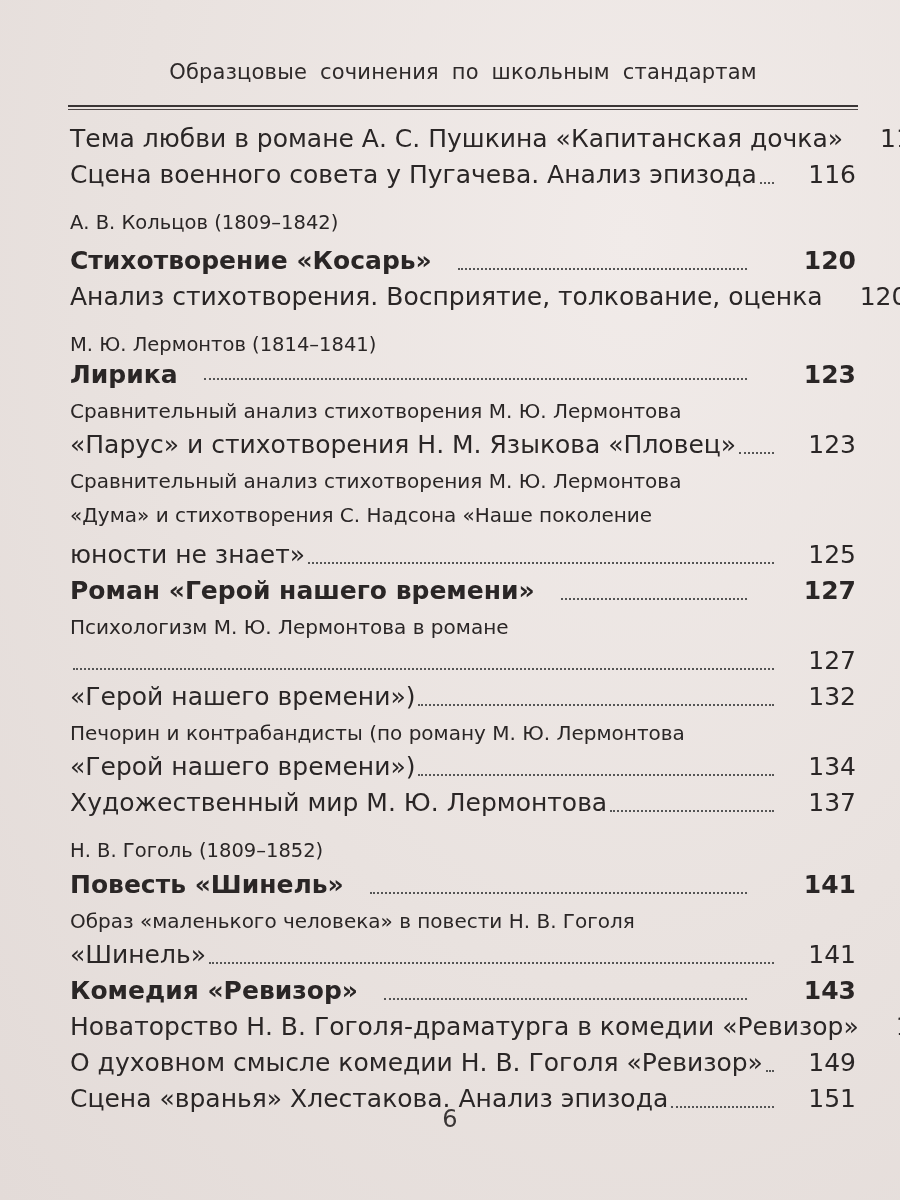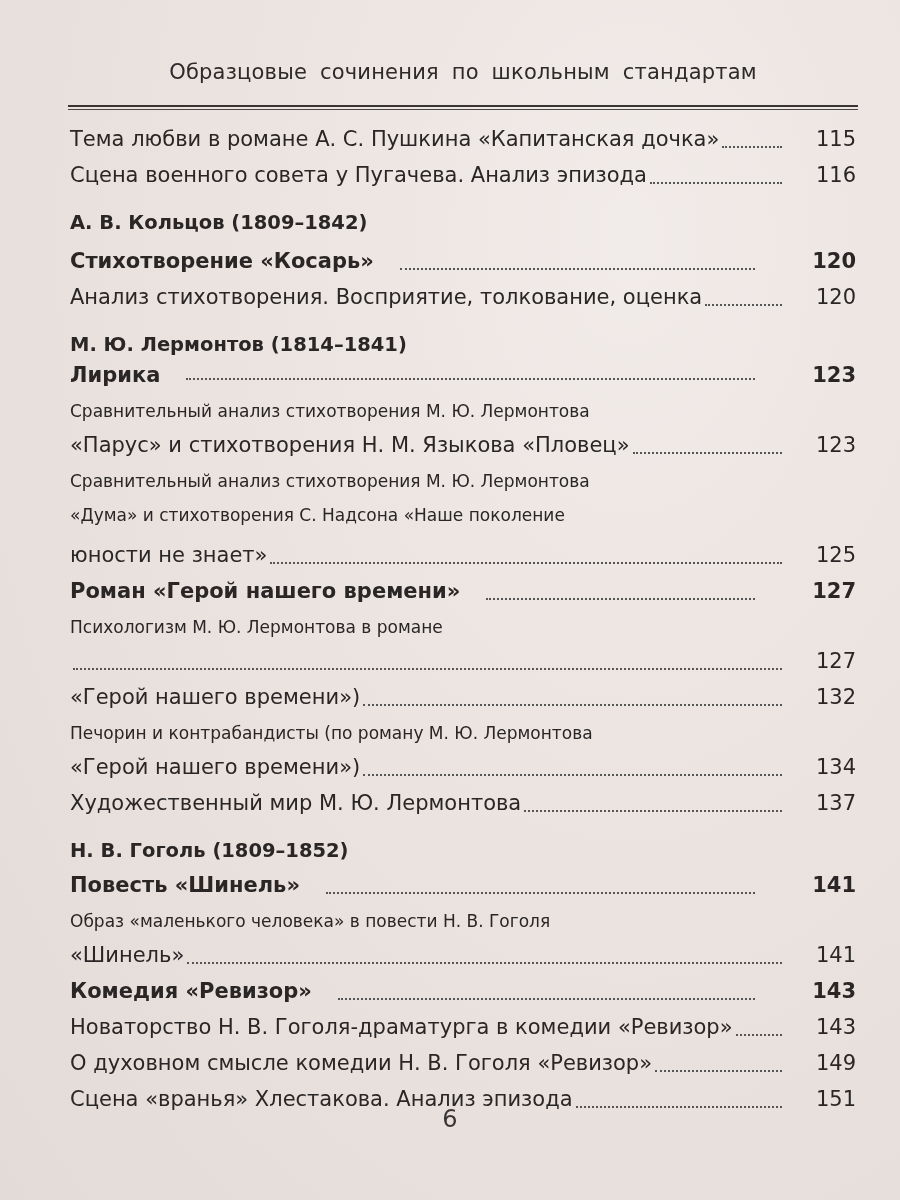--- a/index.html
+++ b/index.html
@@ -16,33 +16,33 @@
       text-align: center; font-size: 21px; letter-spacing: 0.2px;
       word-spacing: 6px; color: #2e2a2a;
     }
     .rule {
       position: absolute; left: 68px; top: 105px; width: 790px;
       border-top: 2px solid #3a3535; height: 2px;
       border-bottom: 1px solid #4a4444;
     }
     .toc { position: absolute; left: 70px; top: 122px; width: 786px; }
     .row {
-      display: flex; align-items: baseline; font-size: 21px;
+      display: flex; align-items: baseline; font-size: 25px;
       line-height: 34px; white-space: nowrap;
     }
     .row .t { flex: 0 0 auto; }
     .row .dots {
       flex: 1 1 auto; overflow: hidden; margin: 0 3px;
       border-bottom: 2px dotted #555; height: 0; align-self: flex-end;
       margin-bottom: 8px;
     }
     .row .p { flex: 0 0 auto; margin-left: 31px; }
     .row.bold { font-weight: bold; gap: 23px; }
-    .line { font-size: 17px; line-height: 34px; white-space: nowrap; }
-    .author { font-weight: bold; font-size: 19.5px; line-height: 34px; }
+    .line { font-size: 20px; line-height: 34px; white-space: nowrap; }
+    .author { font-weight: normal; font-size: 19.5px; line-height: 34px; }
     .gap { height: 12px; }
     .item { margin-bottom: 2px; }
     .pagenum {
       position: absolute; top: 1105px; left: 0; width: 900px;
       text-align: center; font-size: 24px; color: #3a3636;
     }
   </style>
 </head>
 <body>
 

